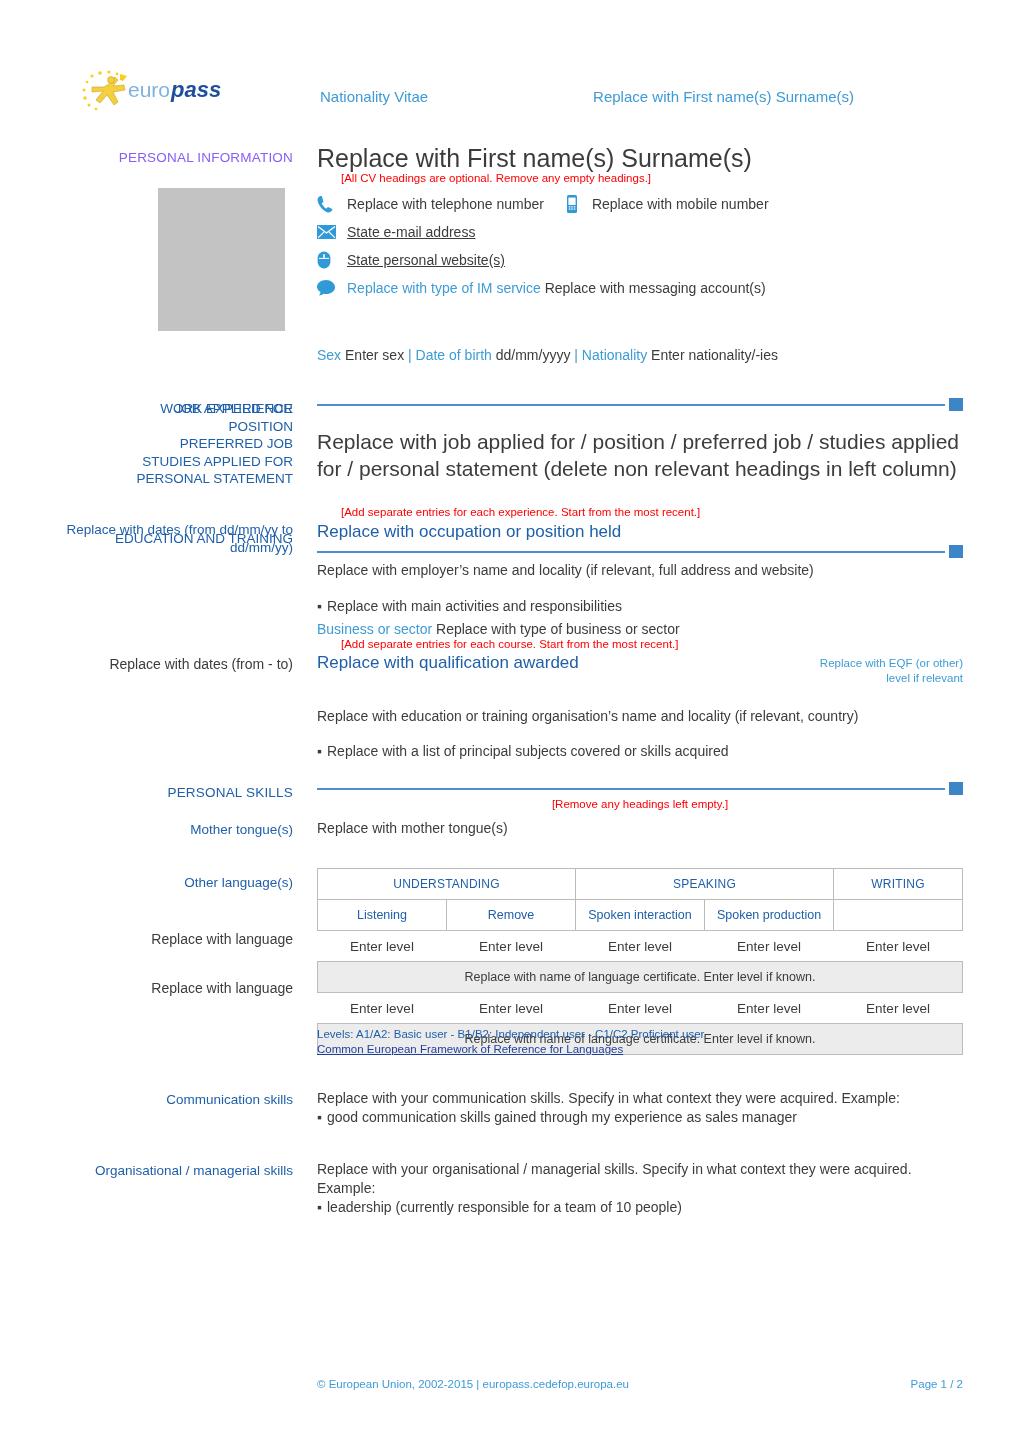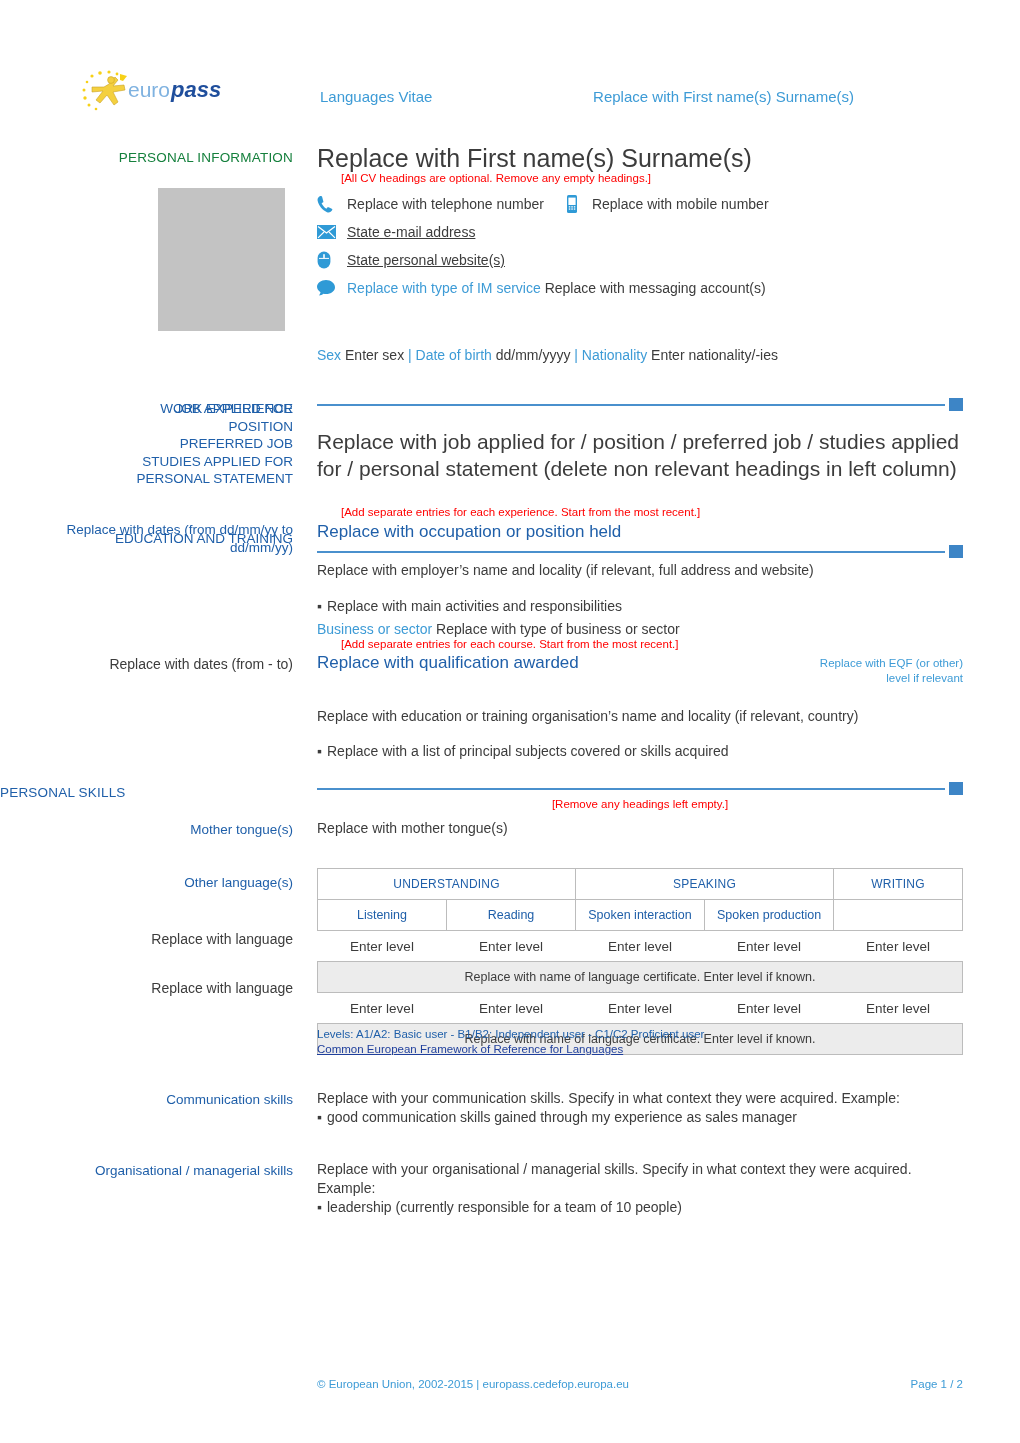--- a/index.html
+++ b/index.html
@@ -78,21 +78,21 @@
   }
 
   
   .pi-label {
     position: absolute;
     left: 0;
     top: 150px;
     width: 293px;
     text-align: right;
     font-size: 13.5px;
-    color: #15803d;
+    color: #8b5cf6;
     letter-spacing: .2px;
   }
   .pi-name {
     position: absolute;
     left: 317px;
     top: 143px;
     font-size: 25px;
     color: #3c3c3c;
     line-height: 30px;
   }
@@ -313,21 +313,21 @@
         </g>
         <circle cx="33" cy="12" r="3.4" fill="#f4d03f" stroke="#c9a227" stroke-width="0.6"></circle>
 
         <path d="M42 6 L49 8 L45 13 L42 12 Z" fill="#f7d117"></path>
 
         <text x="50" y="29" font-family="Liberation Sans, sans-serif" font-size="21" fill="#7fb2e0">euro</text>
         <text x="93" y="29" font-family="Liberation Sans, sans-serif" font-size="22" font-weight="bold" font-style="italic" fill="#1f4e9c">pass</text>
       </svg>
     </div>
 
-    <div class="hdr-center">Languages Vitae</div>
+    <div class="hdr-center">Nationality Vitae</div>
     <div class="hdr-right">Replace with First name(s) Surname(s)</div>
   </div>
 
   <div class="pi-label">PERSONAL INFORMATION</div>
   <div class="pi-name">Replace with First name(s) Surname(s)</div>
   <div class="pi-note">[All CV headings are optional. Remove any empty headings.]</div>
   <div class="photo"></div>
 
   <div class="contact">
 
@@ -461,21 +461,21 @@
 
   <div class="eqf" style="top:656px;">Replace with EQF (or other) level if relevant</div>
 
   <div class="blk" style="left:317px; top:707px; width:646px;">
     <div class="val">Replace with education or training organisation’s name and locality (if relevant, country)</div>
     <div class="bullet" style="margin-top:16px;">
       <span class="dot">▪</span><span>Replace with a list of principal subjects covered or skills acquired</span>
     </div>
   </div>
 
-  <div class="blk" style="left:0; top:783px; width:293px; ">
+  <div class="blk" style="left:0; top:783px; width:293px; text-align:right;">
     <span class="lbl-caps">PERSONAL SKILLS</span>
   </div>
 
   <div class="blk" style="left:317px; top:782px; width:646px;">
     <div class="divider">
       <div class="line"></div>
       <div class="cap"></div>
     </div>
     <div class="red" style="text-align:center; margin-top:3px;">[Remove any headings left empty.]</div>
   </div>
@@ -501,21 +501,21 @@
           <col style="width:129px">
       </colgroup>
       <tbody>
         <tr>
           <td class="hdr1" colspan="2">UNDERSTANDING</td>
           <td class="hdr1" colspan="2">SPEAKING</td>
           <td class="hdr1">WRITING</td>
         </tr>
         <tr>
           <td>Listening</td>
-          <td>Reading</td>
+          <td>Remove</td>
           <td>Spoken interaction</td>
           <td>Spoken production</td>
           <td></td>
         </tr>
 
         <tr>
           <td class="lvl">Enter level</td>
           <td class="lvl">Enter level</td>
           <td class="lvl">Enter level</td>
           <td class="lvl">Enter level</td>

